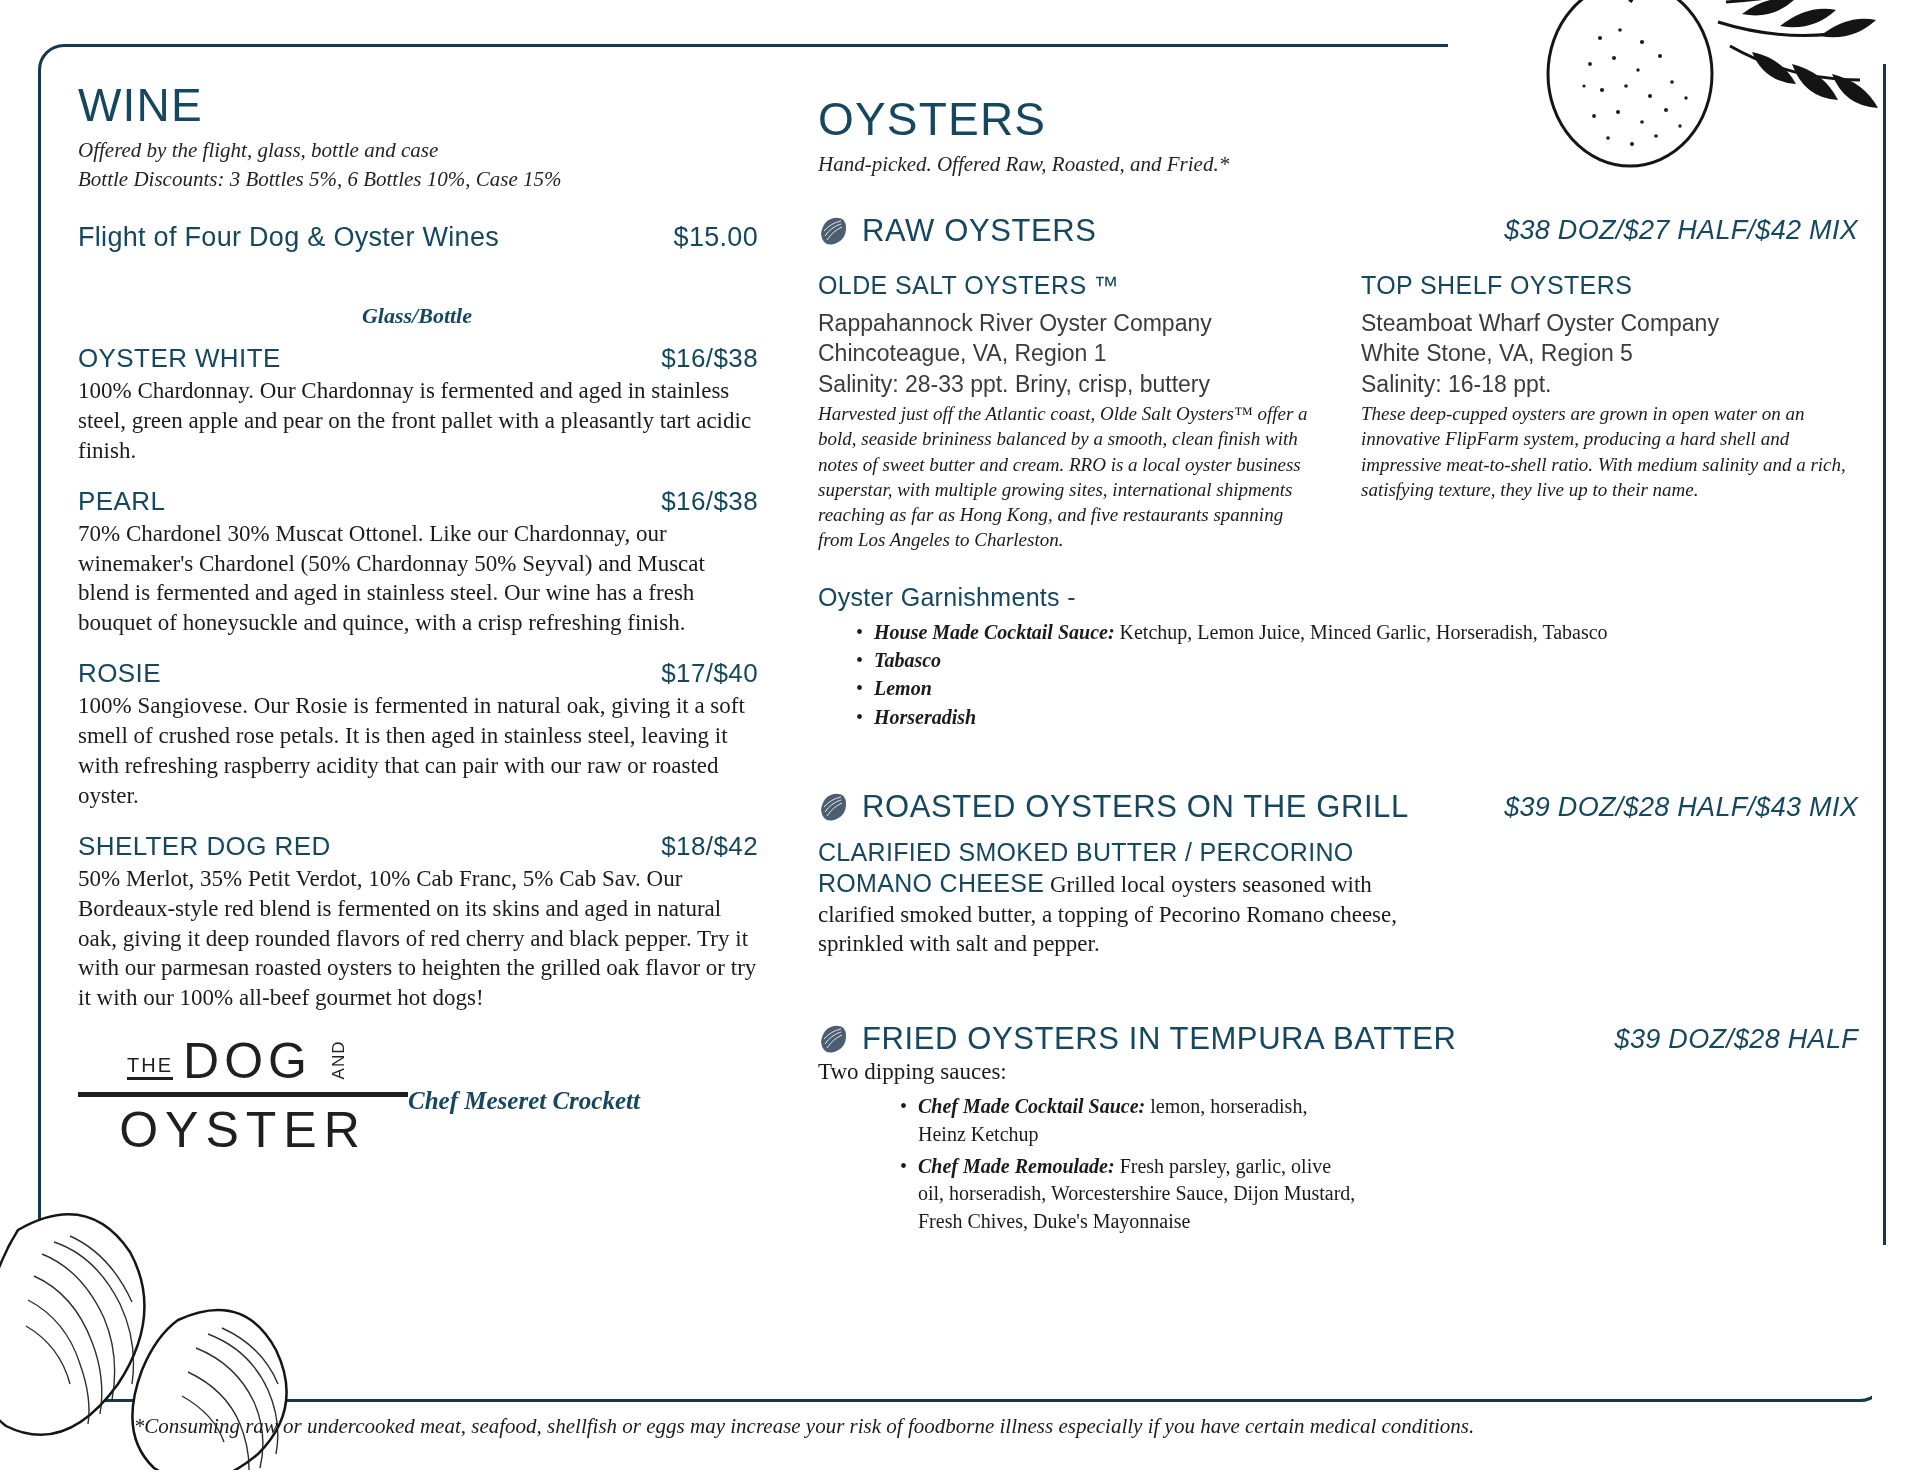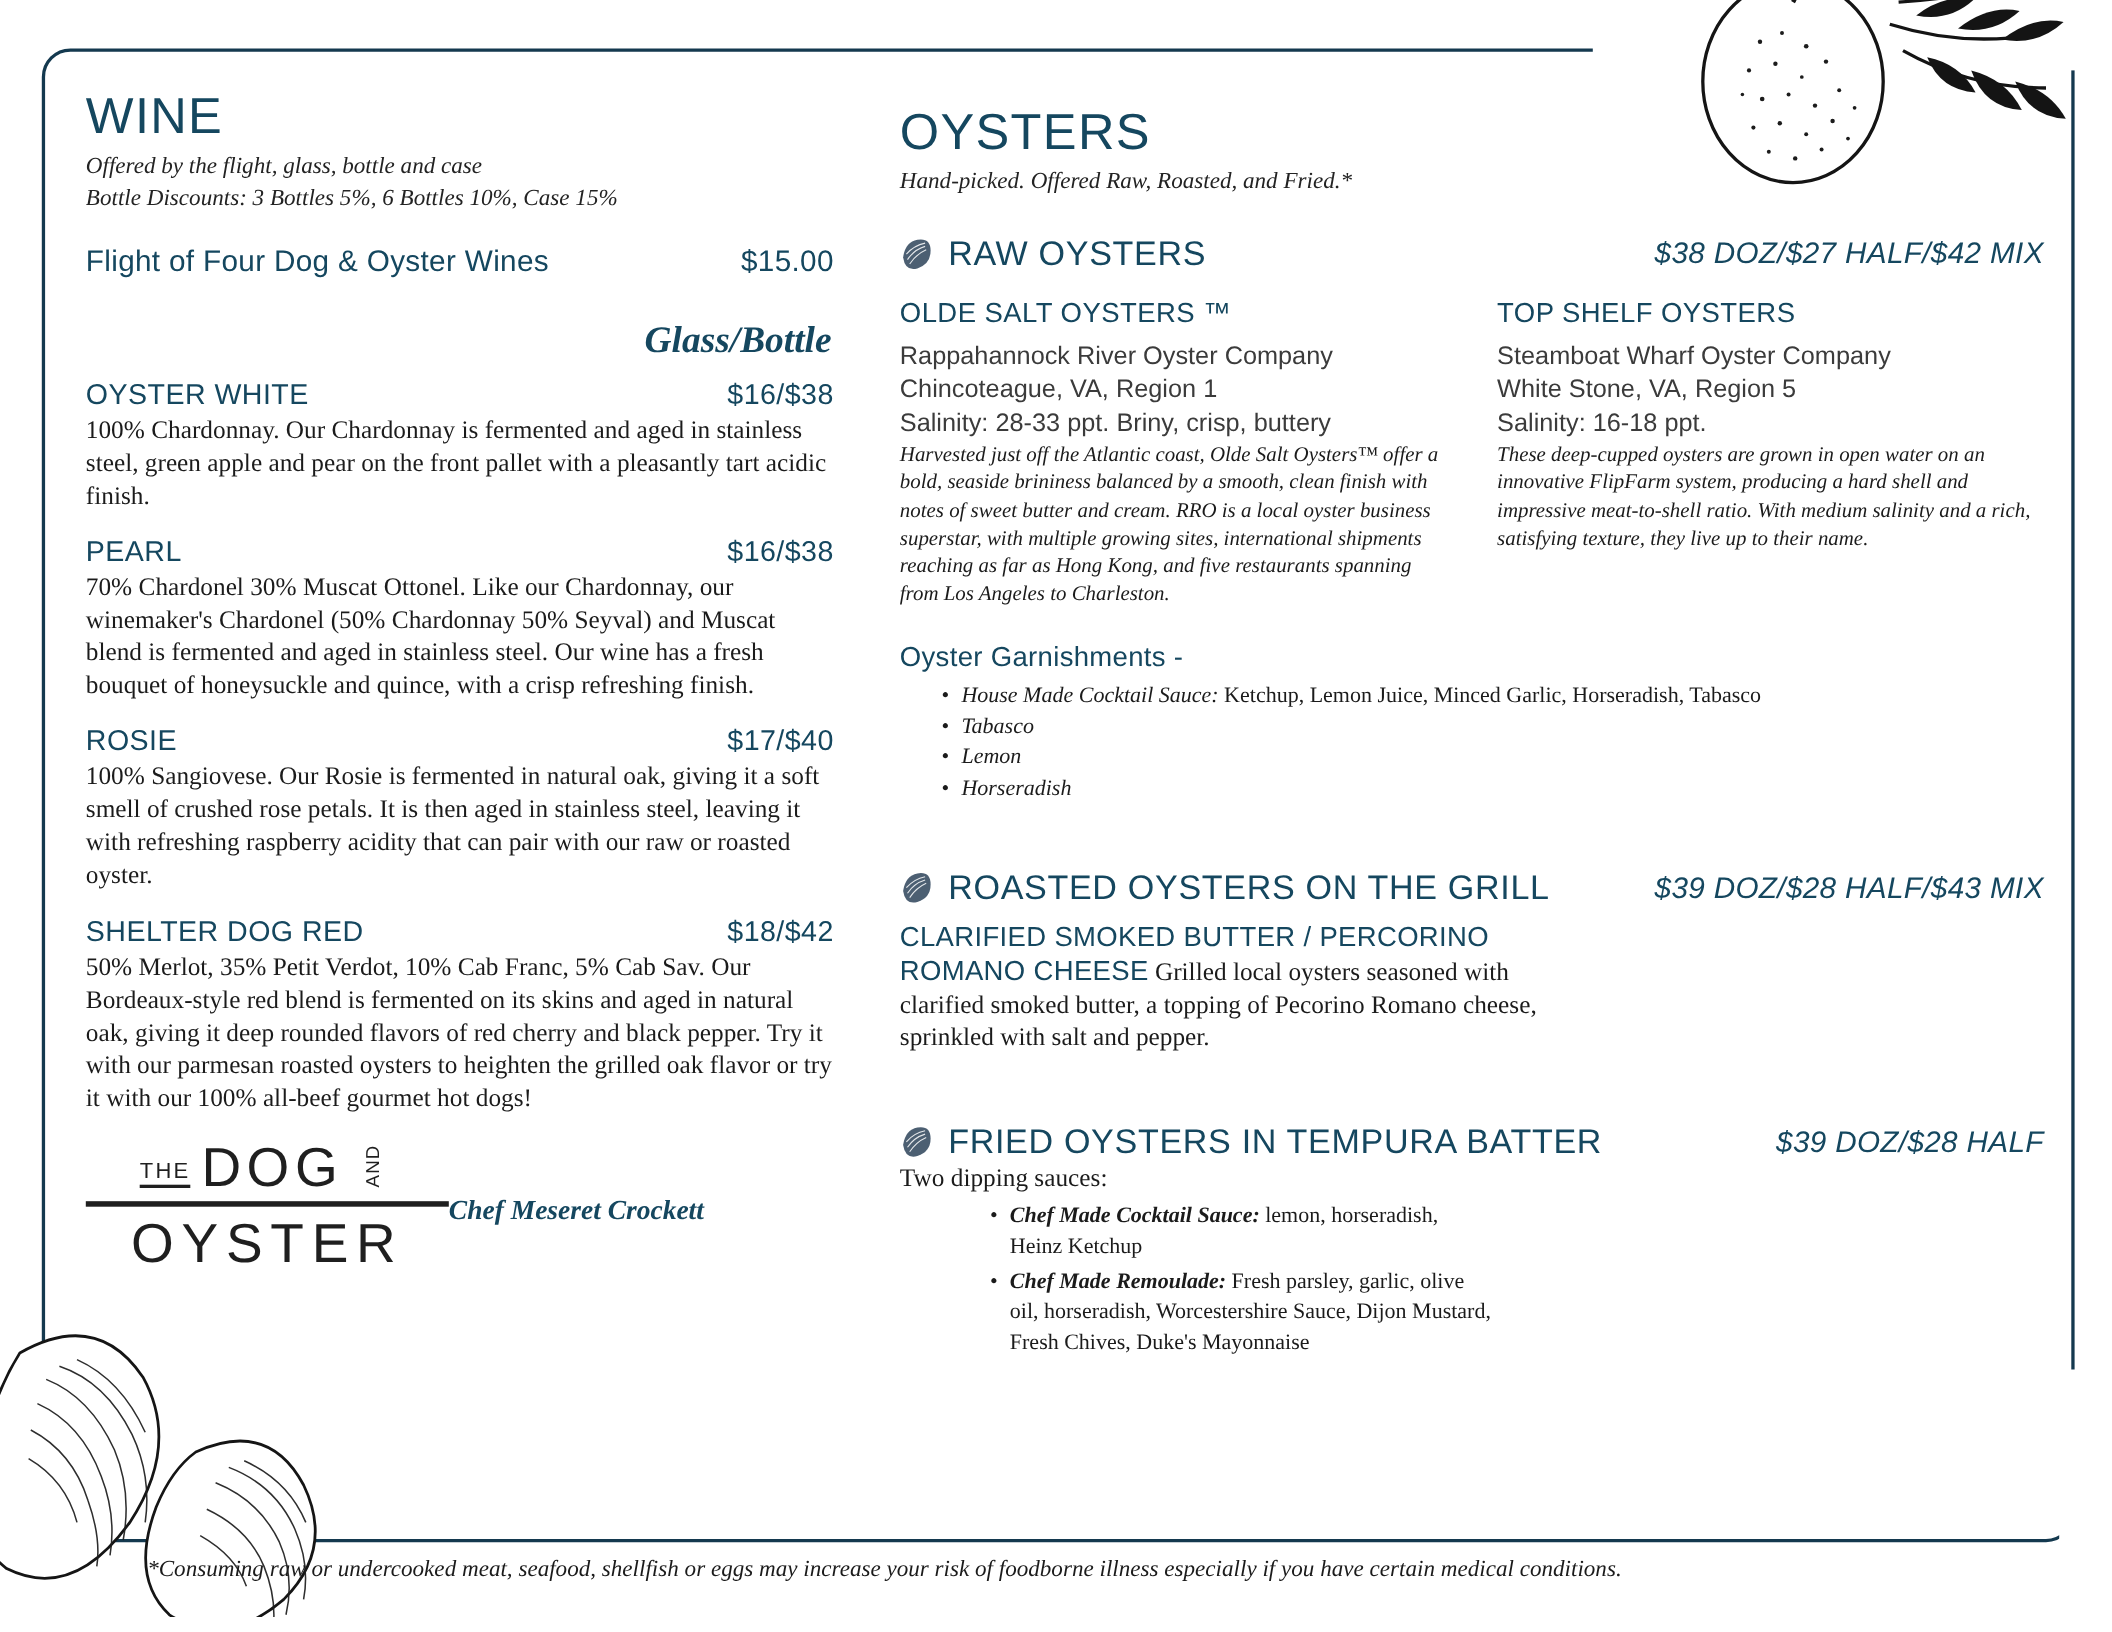--- a/index.html
+++ b/index.html
@@ -79,27 +79,27 @@
     justify-content: space-between;
     align-items: baseline;
     margin-top: 28px;
     font-size: 27px;
     letter-spacing: 0.3px;
     color: #15475f;
   }
   .flight-row .price { font-size: 27px; }
 
   .glassbottle {
-    text-align: right;
+    text-align: center;
     font-family: "Liberation Serif", serif;
     font-style: italic;
     font-weight: bold;
-    font-size: 34px;
-    color: #15475f;
-    margin-top: 38px;
+    font-size: 22px;
+    color: #15475f;
+    margin-top: 50px;
     padding-right: 2px;
   }
 
   .wine-item { margin-top: 20px; }
   .wine-item:first-of-type { margin-top: 14px; }
   .wine-head {
     display: flex;
     justify-content: space-between;
     align-items: baseline;
     font-size: 26px;
@@ -253,21 +253,21 @@
     position: relative;
   }
   ul.garnish li::before {
     content: "•";
     position: absolute;
     left: -18px;
     top: 0;
   }
   ul.garnish li b {
     font-style: italic;
-    font-weight: normal;
+    font-weight: bold;
   }
 
   .dish-name {
     font-size: 25px;
     color: #15475f;
     line-height: 1.22;
     letter-spacing: 0.3px;
   }
   .dish-body {
     font-family: "Liberation Serif", serif;

